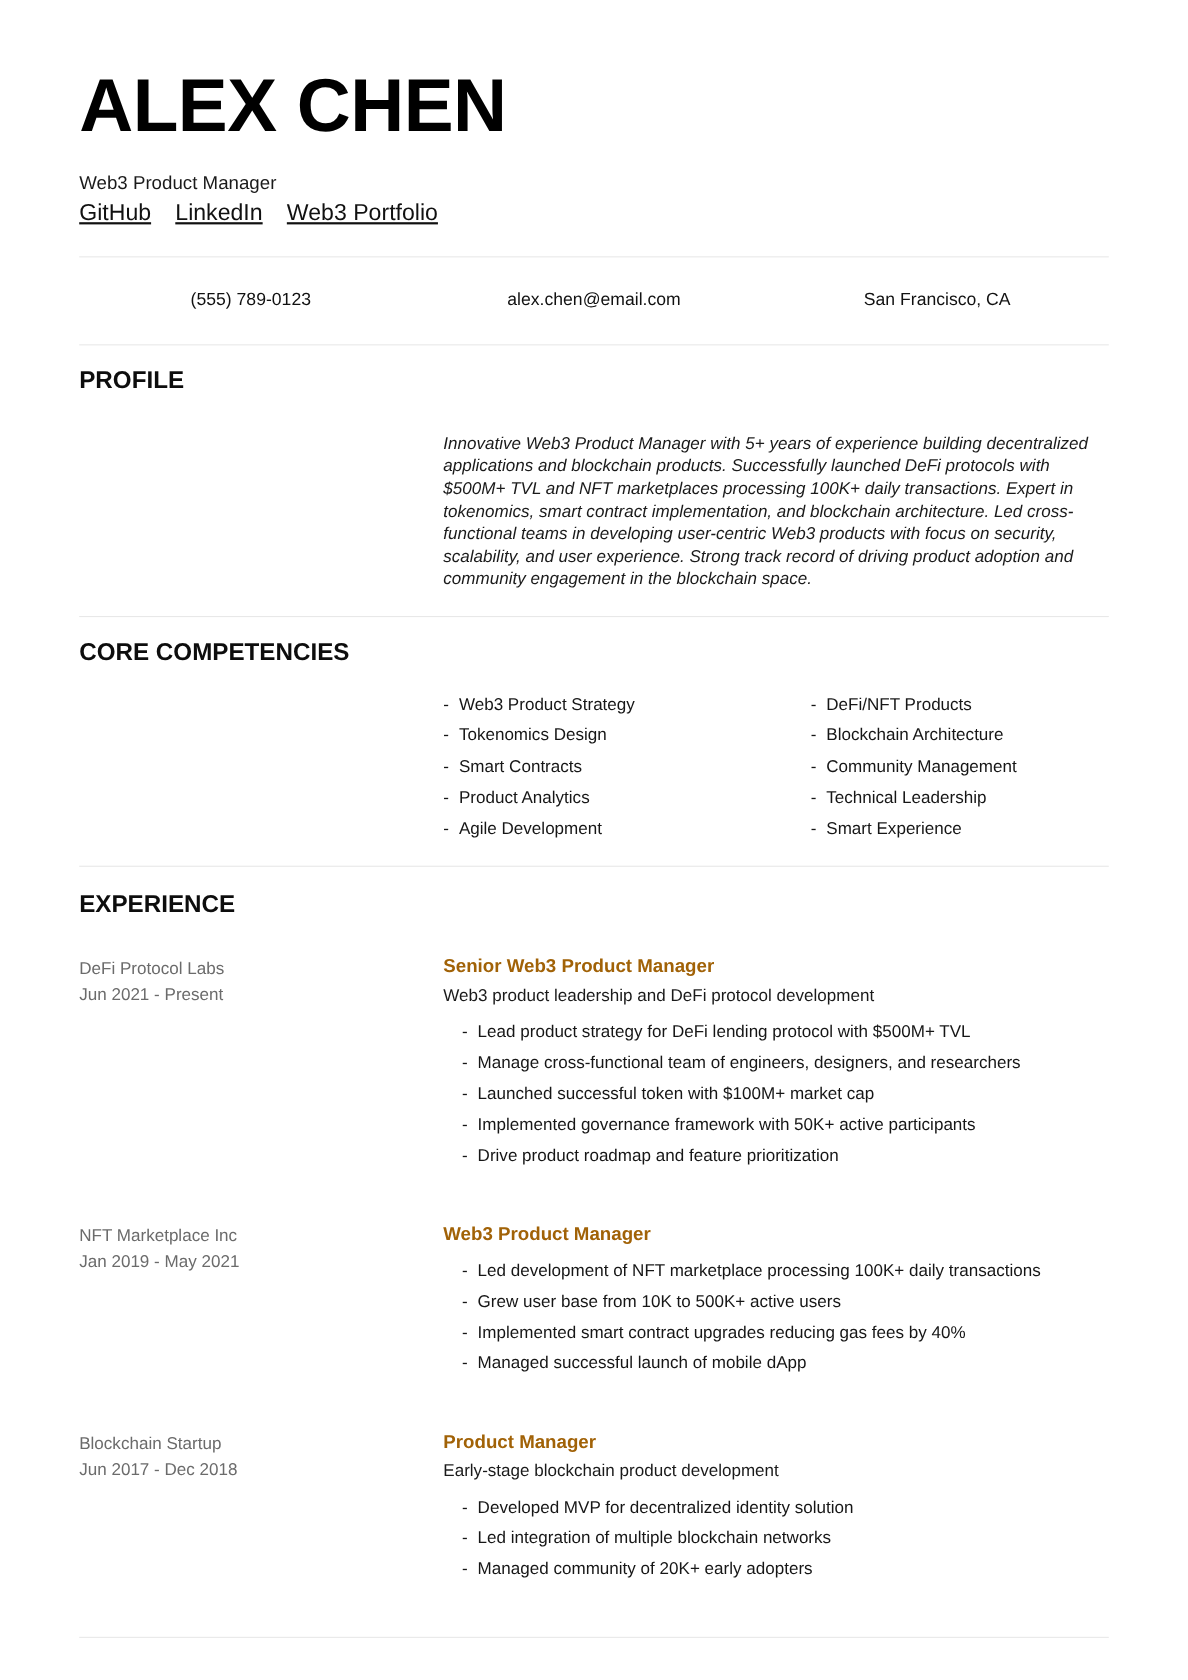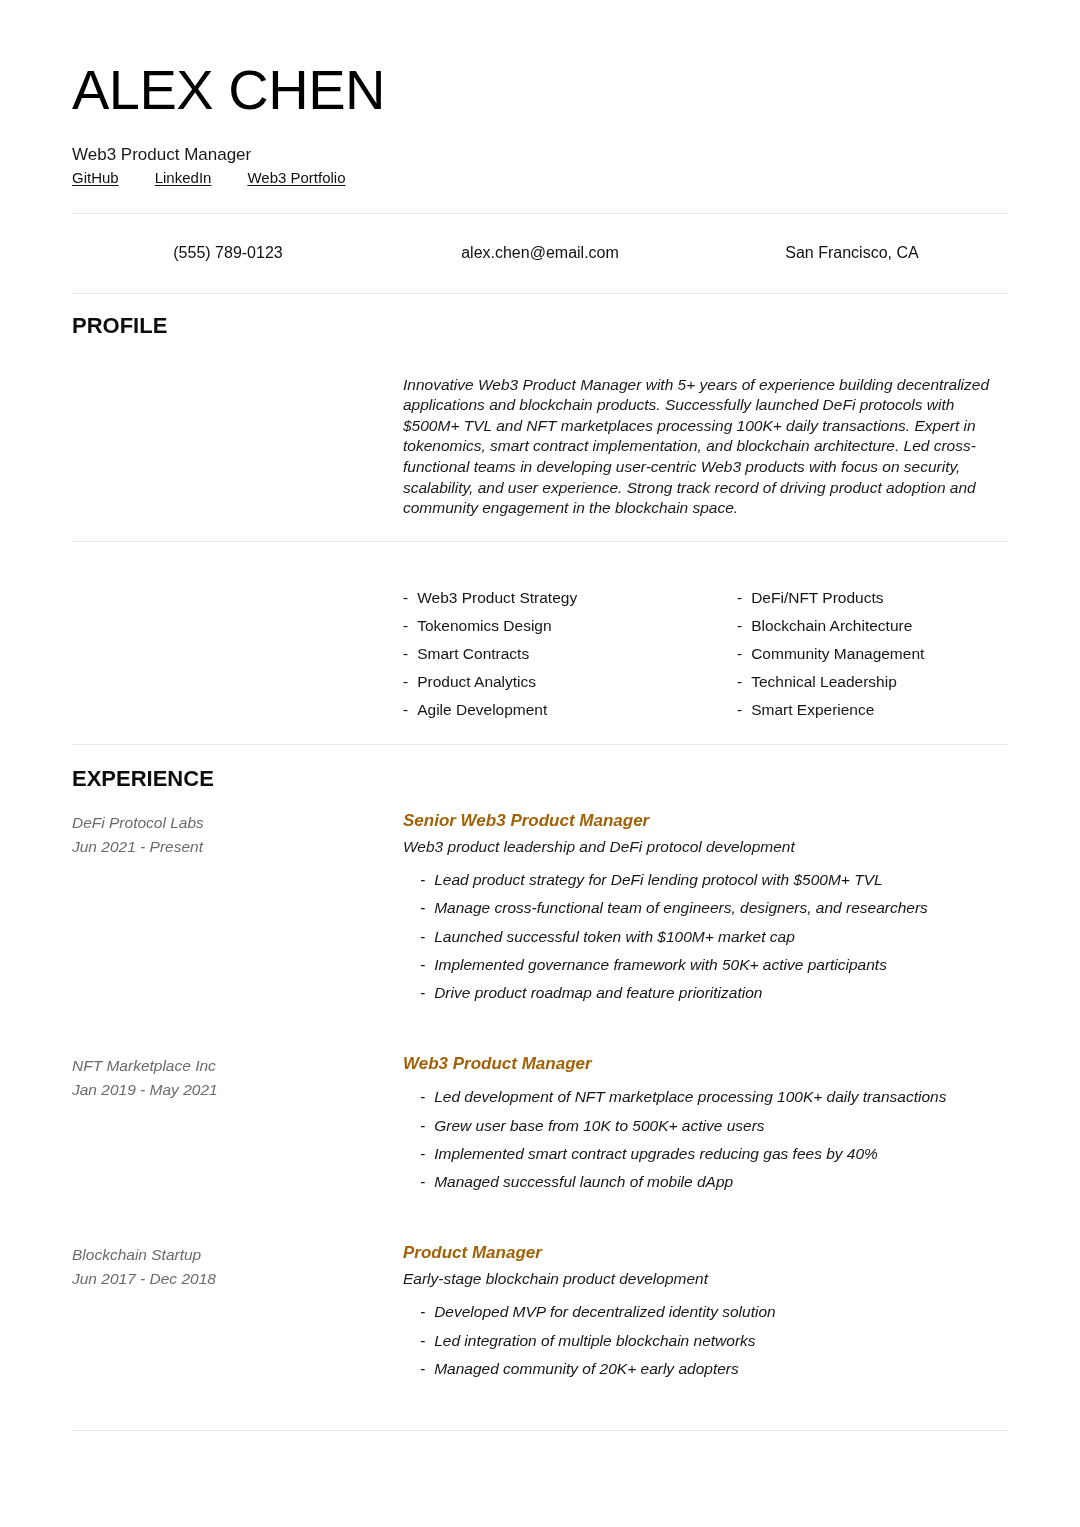--- a/index.html
+++ b/index.html
@@ -16,37 +16,37 @@
     padding: 62px 72px 0 72px;
   }
   .divider {
     border: none;
     border-top: 1px solid #e8e8e8;
     height: 0;
   }
 
   
   .header .name {
-    font-size: 56px;
-    font-weight: 400;
+    font-size: 68px;
+    font-weight: 700;
     letter-spacing: -0.5px;
     line-height: 1;
     color: #000000;
   }
   .header .subtitle {
     margin-top: 27px;
     font-size: 17px;
     line-height: 1.2;
     color: #1a1a1a;
   }
   .header .links {
     margin-top: 4px;
     display: flex;
-    gap: 36px;
-    font-size: 15px;
+    gap: 22px;
+    font-size: 21px;
     line-height: 1.2;
     align-items: flex-end;
   }
   .header .links a {
     color: #111111;
     text-decoration: underline;
     text-underline-offset: 2px;
     cursor: pointer;
   }
   .header-divider { margin-top: 26px; }
@@ -93,21 +93,21 @@
     font-size: 15.5px;
     line-height: 1.3;
     margin-bottom: 8px;
     color: #161616;
   }
   ul.dash-list li::before { content: "-"; }
   .competencies-pad-bottom { padding-bottom: 15px; }
 
   
   .experience-section { padding-top: 22px; }
-  .jobs { margin-top: 20px; font-style: italic; }
+  .jobs { margin-top: 35px; }
   .job {
     display: grid;
     grid-template-columns: 331px 1fr;
     margin-bottom: 43px;
   }
   .job-meta { color: #6b6b6b; font-size: 15.5px; line-height: 1.55; }
   .job-title { font-size: 17px; font-weight: 700; line-height: 1.2; color: #a16207; }
   .job-summary { margin-top: 6px; font-size: 15.5px; line-height: 1.3; color: #1a1a1a; }
   .job-bullets { margin-top: 13px; margin-left: 17px; }
   .job-bullets li { font-size: 15px; line-height: 1.3; margin-bottom: 8px; }
@@ -139,20 +139,21 @@
   </div>
   <hr class="divider">
 
   <section class="section profile-pad-bottom">
     <h2 class="section-heading">PROFILE</h2>
     <p class="profile-text right-col-offset">Innovative Web3 Product Manager with 5+ years of experience building decentralized applications and blockchain products. Successfully launched DeFi protocols with $500M+ TVL and NFT marketplaces processing 100K+ daily transactions. Expert in tokenomics, smart contract implementation, and blockchain architecture. Led cross-functional teams in developing user-centric Web3 products with focus on security, scalability, and user experience. Strong track record of driving product adoption and community engagement in the blockchain space.</p>
   </section>
   <hr class="divider">
 
   <section class="section competencies-pad-bottom">
+    <h2 class="section-heading">CORE COMPETENCIES</h2>
     <div class="competencies-grid right-col-offset">
       <ul class="dash-list">
 
           <li>Web3 Product Strategy</li>
 
           <li>Tokenomics Design</li>
 
           <li>Smart Contracts</li>
 
           <li>Product Analytics</li>

